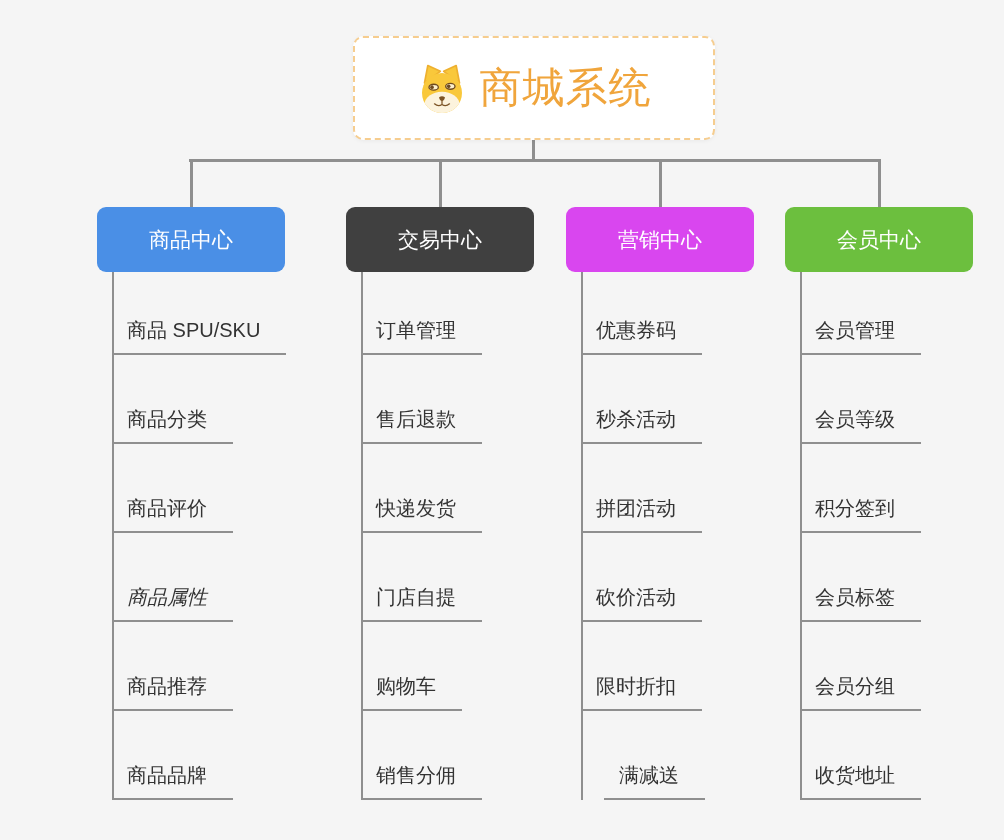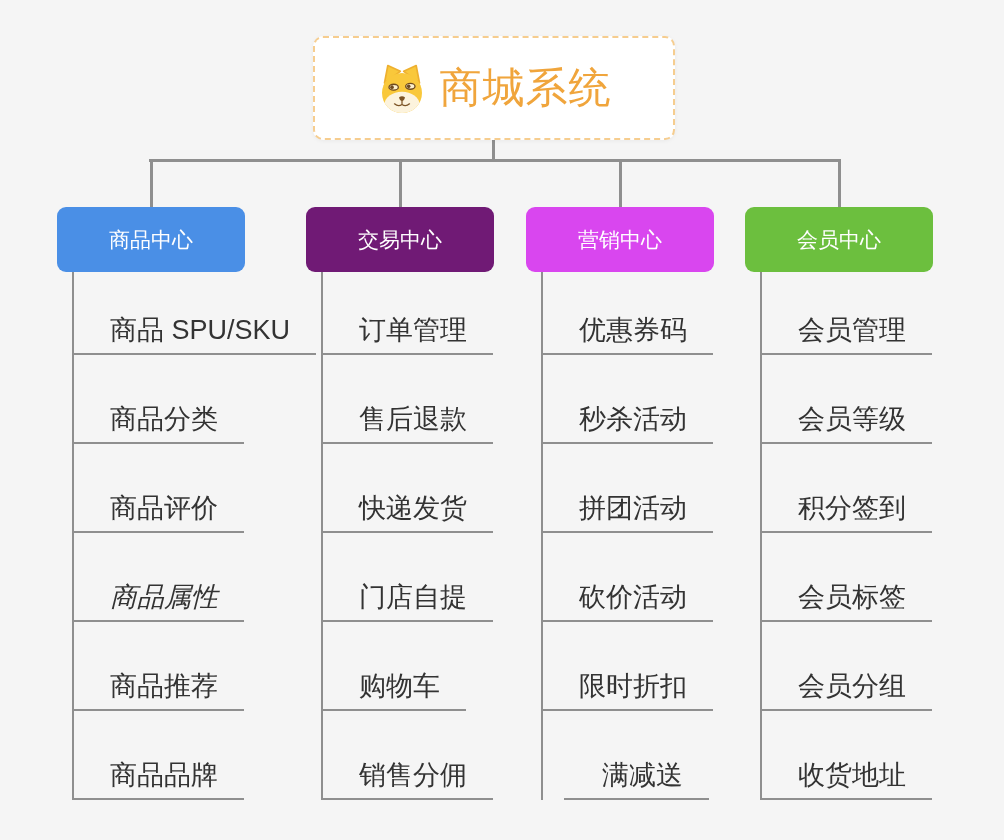--- a/index.html
+++ b/index.html
@@ -13,21 +13,21 @@
   * { box-sizing: border-box; }
   html, body {
     margin: 0; padding: 0;
     width: 1004px; height: 840px;
     background: var(--bg);
     font-family: "Liberation Sans", sans-serif;
     overflow: hidden;
   }
   #canvas {
     position: relative;
-    width: 816px; height: 840px;
+    width: 816px; height: 840px; margin-left: 40px;
   }
   .line {
     position: absolute;
     background: var(--line);
   }
   .root-node {
     position: absolute;
     left: 313px; top: 36px;
     width: 362px; height: 104px;
     background: var(--root-bg);
@@ -54,24 +54,24 @@
     align-items: center;
     justify-content: center;
     color: #ffffff;
     font-size: 21px;
     z-index: 2;
     cursor: default;
   }
   .leaf {
     position: absolute;
     white-space: nowrap;
-    font-size: 27px;
+    font-size: 20px;
     line-height: 31px;
     color: var(--leaf-text);
-    padding: 0 26px 7px 38px;
+    padding: 0 26px 7px 15px;
     border-bottom: 2px solid var(--line);
     z-index: 2;
     cursor: default;
   }
   .doge-icon { display: block; }
 </style>
 </head>
 <body>
 
 <div id="canvas">
@@ -110,21 +110,21 @@
         <span>商品中心</span>
       </div>
       <div class="line" style="left: 72px; top: 272px; width: 2px; height: 528px;"></div>
       <div class="leaf" style="left: 72px; top: 315px;"><span>商品 SPU/SKU</span></div>
       <div class="leaf" style="left: 72px; top: 404px;"><span>商品分类</span></div>
       <div class="leaf" style="left: 72px; top: 493px;"><span>商品评价</span></div>
       <div class="leaf" style="left: 72px; top: 582px; font-style: italic;"><span>商品属性</span></div>
       <div class="leaf" style="left: 72px; top: 671px;"><span>商品推荐</span></div>
       <div class="leaf" style="left: 72px; top: 760px;"><span>商品品牌</span></div>
       <div class="line" style="left: 398.5px; top: 159px; width: 3px; height: 48px;"></div>
-      <div class="branch-node" style="left: 306px; top: 207px; background: #701a75;">
+      <div class="branch-node" style="left: 306px; top: 207px; background: #404040;">
         <span>交易中心</span>
       </div>
       <div class="line" style="left: 321px; top: 272px; width: 2px; height: 528px;"></div>
       <div class="leaf" style="left: 321px; top: 315px;"><span>订单管理</span></div>
       <div class="leaf" style="left: 321px; top: 404px;"><span>售后退款</span></div>
       <div class="leaf" style="left: 321px; top: 493px;"><span>快递发货</span></div>
       <div class="leaf" style="left: 321px; top: 582px;"><span>门店自提</span></div>
       <div class="leaf" style="left: 321px; top: 671px;"><span>购物车</span></div>
       <div class="leaf" style="left: 321px; top: 760px;"><span>销售分佣</span></div>
       <div class="line" style="left: 618.5px; top: 159px; width: 3px; height: 48px;"></div>

